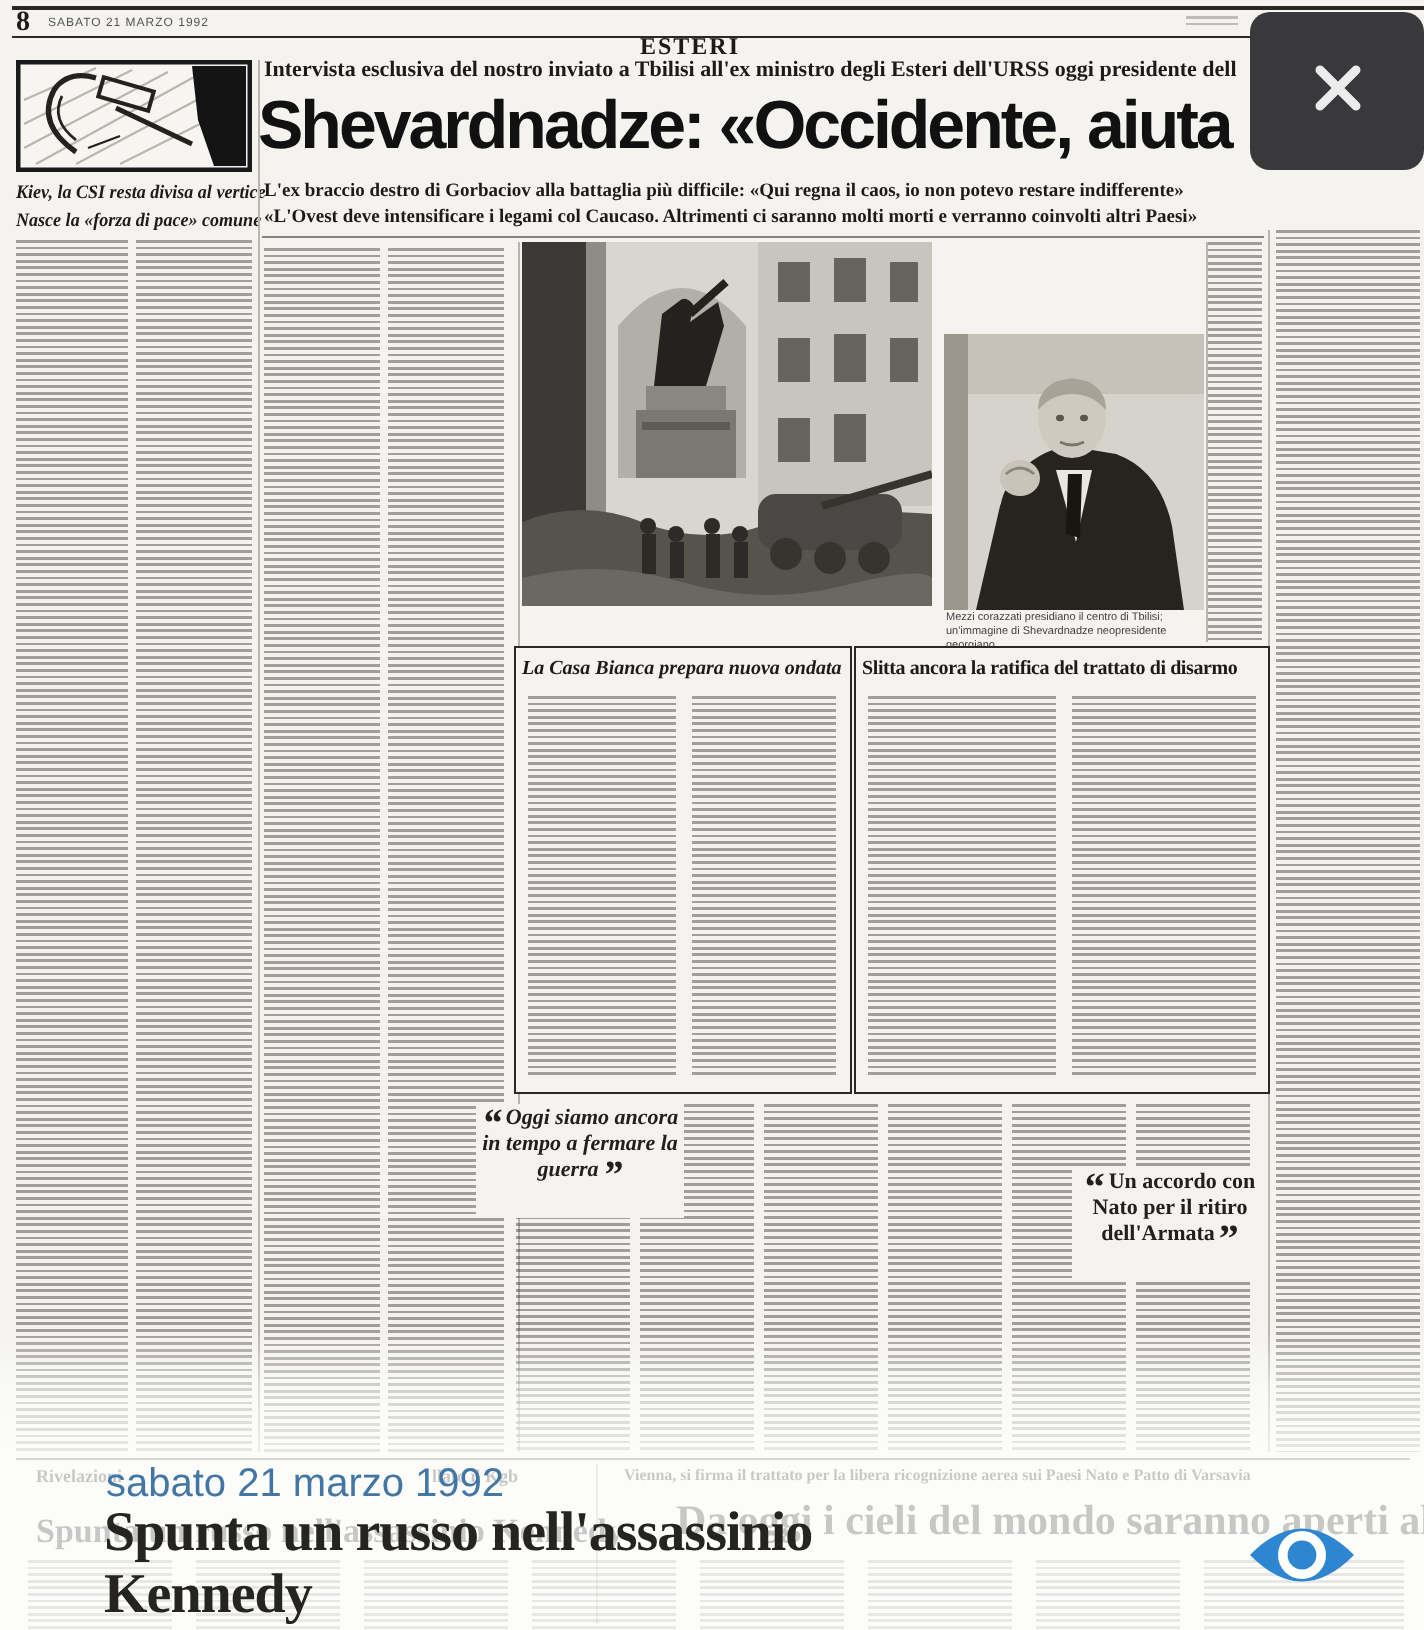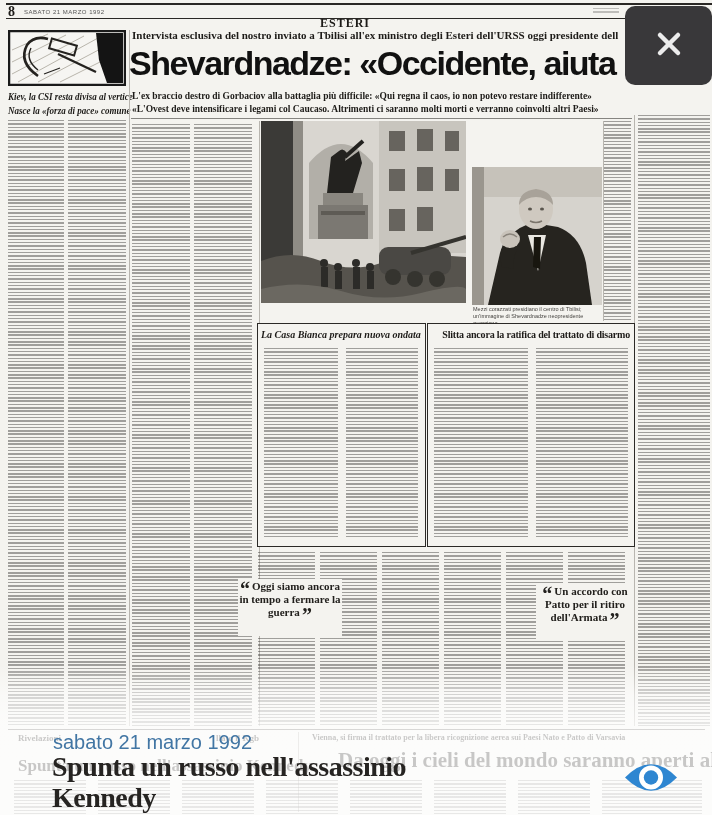--- a/index.html
+++ b/index.html
@@ -19,21 +19,21 @@
   .section{font:bold 12px "Liberation Serif",serif;letter-spacing:1px;margin-top:12px;}
   .kicker{font:bold 11px "Liberation Serif",serif;white-space:nowrap;overflow:hidden;}
   .mainhead{font:bold 34px "Liberation Sans",sans-serif;letter-spacing:-1.5px;white-space:nowrap;
             overflow:hidden;color:#111;}
   .deck{font:bold 9.5px/13px "Liberation Serif",serif;white-space:nowrap;overflow:hidden;}
   .lefthead{font:italic bold 9.5px/14px "Liberation Serif",serif;white-space:nowrap;
             transform:scaleX(.95);transform-origin:0 0;}
   .boxed{position:absolute;border:1px solid #2b2926;background:#f4f3ef;}
   .boxtitle1{font:italic bold 10px/13px "Liberation Serif",serif;text-align:center;white-space:nowrap;
              overflow:hidden;}
-  .boxtitle2{font:bold 10px/13px "Liberation Serif",serif;text-align:right;white-space:nowrap;
+  .boxtitle2{font:bold 10px/13px "Liberation Serif",serif;text-align:left;white-space:nowrap;
              overflow:hidden;letter-spacing:-.2px;}
   .pullquote{position:absolute;background:#f4f3ef;font:bold 11px/13px "Liberation Serif",serif;
              text-align:center;color:#22201d;padding-top:1px;}
   .pullquote::before{content:"\201C";font-size:20px;line-height:0;vertical-align:-6px;margin-right:2px;}
   .pullquote::after{content:"\201D";font-size:20px;line-height:0;vertical-align:-6px;margin-left:2px;}
   .caption{font:5.5px/7px "Liberation Sans",sans-serif;color:#44423f;}
   .ghostkick{font:bold 9px "Liberation Serif",serif;white-space:nowrap;color:#2a2825;}
   .ghosthead{font:bold 17px "Liberation Serif",serif;white-space:nowrap;color:#22201d;}
   .ghosthead2{font:bold 21px "Liberation Serif",serif;white-space:nowrap;color:#22201d;}
   
@@ -177,22 +177,22 @@
       <div class="fx" style="left:6px;top:24px;width:74px;height:190px;"></div>
       <div class="fx" style="left:88px;top:24px;width:72px;height:190px;"></div>
     </div>
 
     <div class="boxed" style="left:427px;top:323px;width:206px;height:222px;">
       <div class="abs np boxtitle2" style="left:3px;top:4px;width:199px;">Slitta ancora la ratifica del trattato di disarmo</div>
       <div class="fx" style="left:6px;top:24px;width:94px;height:190px;"></div>
       <div class="fx" style="left:108px;top:24px;width:92px;height:190px;"></div>
     </div>
 
-    <div class="pullquote" style="left:238px;top:579px;width:104px;height:56px;">Oggi siamo ancora in tempo a fermare la guerra</div>
-    <div class="pullquote" style="left:536px;top:584px;width:98px;height:56px;">Un accordo con Patto per il ritiro dell'Armata</div>
+    <div class="pullquote" style="left:238px;top:552px;width:104px;height:56px;font-style:italic;">Oggi siamo ancora in tempo a fermare la guerra</div>
+    <div class="pullquote" style="left:536px;top:584px;width:98px;height:56px;">Un accordo con Nato per il ritiro dell'Armata</div>
 
     <div class="hrule" style="left:8px;top:729px;width:697px;height:1px;opacity:.7;"></div>
     <div class="vr" style="left:298px;top:732px;height:80px;"></div>
     <div class="abs ghostkick" style="left:18px;top:733px;">Rivelazioni</div>
     <div class="abs ghostkick" style="left:216px;top:733px;">llato il Kgb</div>
     <div class="abs ghostkick" style="left:312px;top:733px;font-size:8px;">Vienna, si firma il trattato per la libera ricognizione aerea sui Paesi Nato e Patto di Varsavia</div>
     <div class="abs ghosthead" style="left:18px;top:756px;">Spunta un russo nell'assassinio Kennedy</div>
     <div class="abs ghosthead2" style="left:338px;top:748px;width:374px;overflow:hidden;">Da oggi i cieli del mondo saranno aperti alla</div>
     <div class="fx" style="left:14px;top:780px;width:72px;height:35px;"></div>
     <div class="fx" style="left:98px;top:780px;width:72px;height:35px;"></div>

